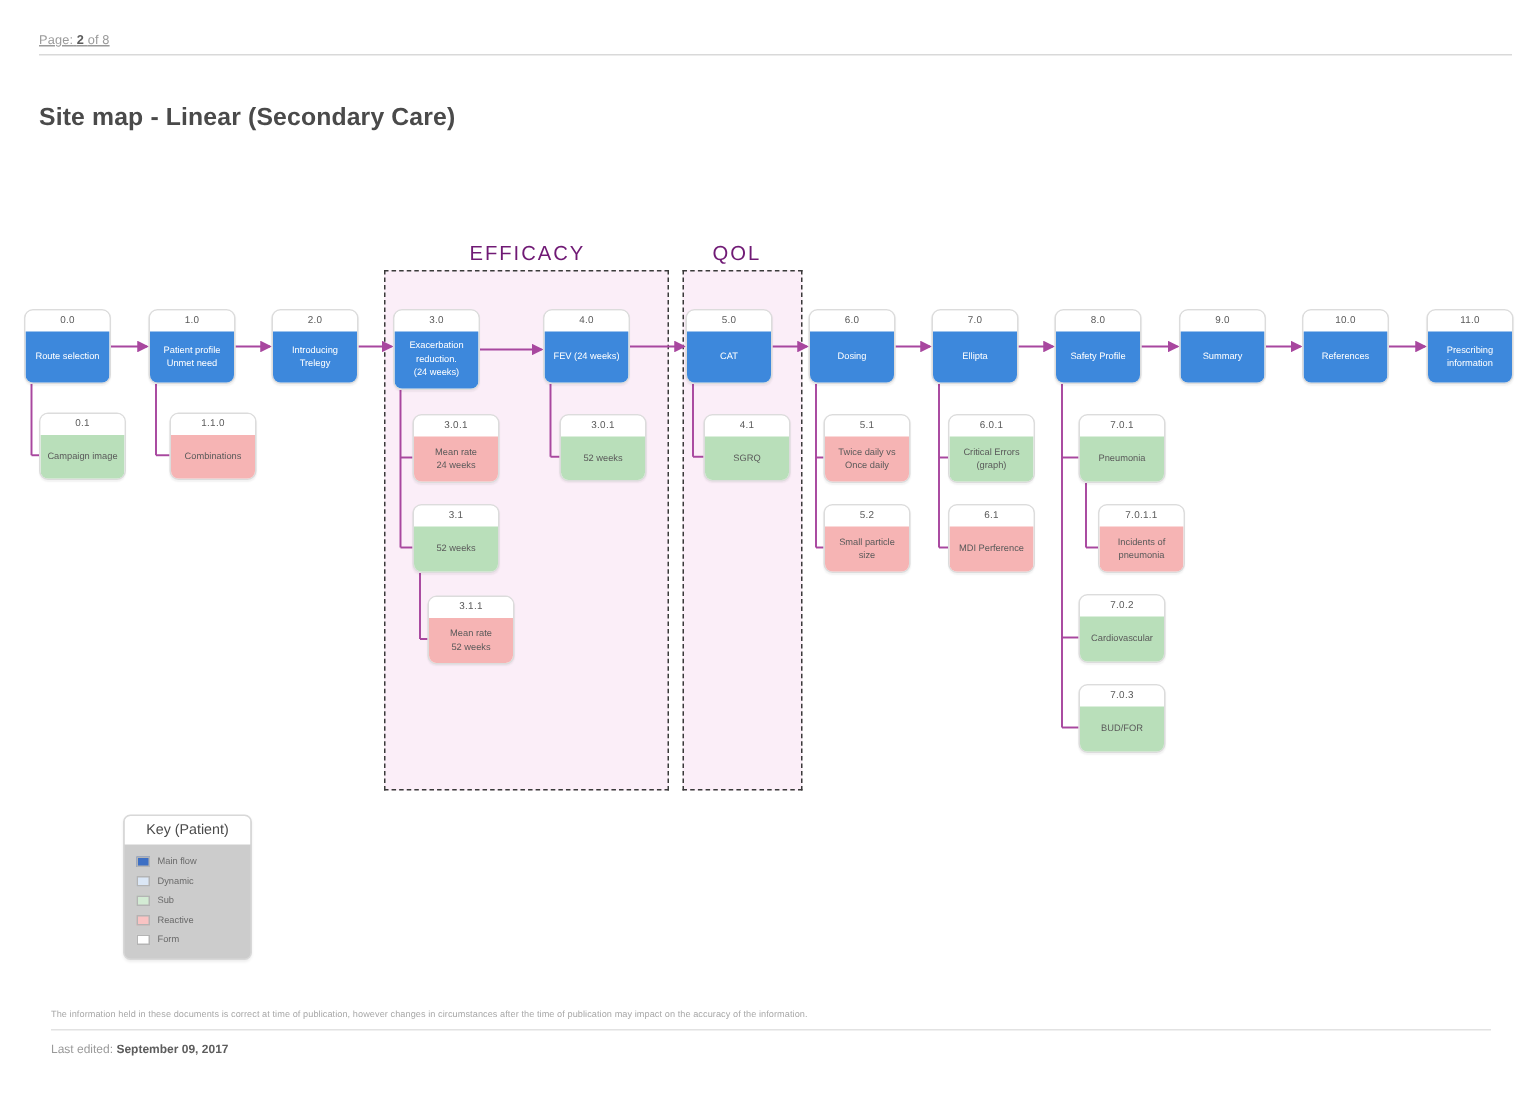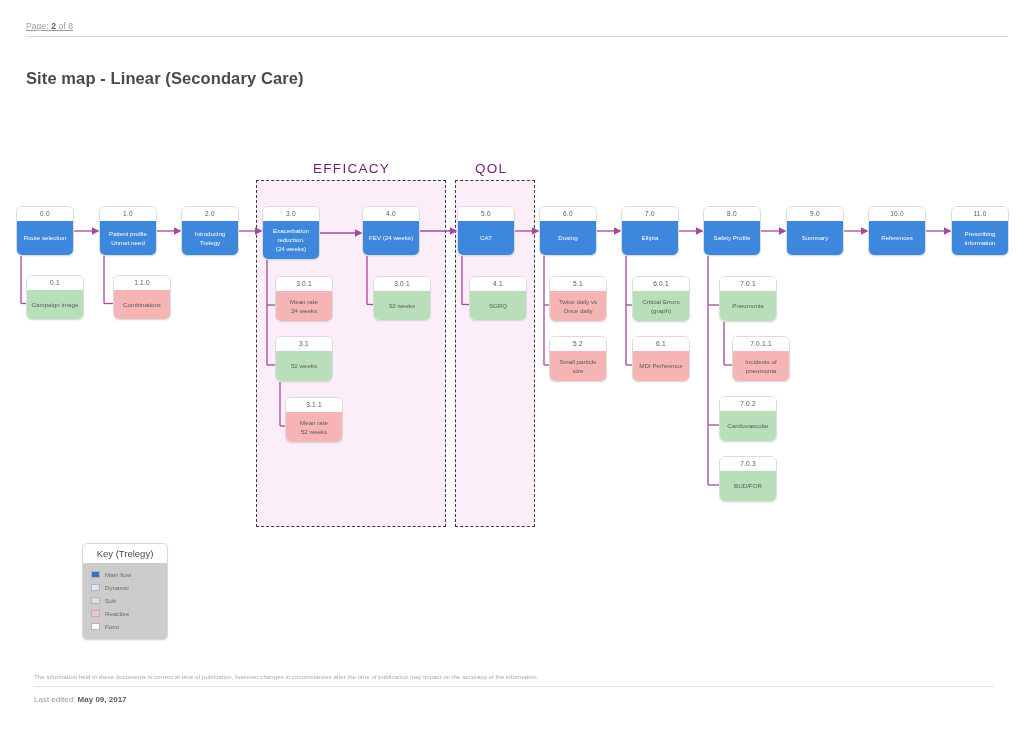--- a/index.html
+++ b/index.html
@@ -335,21 +335,21 @@
       <div class="nbody" style="height: 35px;">References</div>
     </div>
     <div class="node main" style="left: 951px; top: 206px; width: 58px; height: 50px;">
       <div class="nid">11.0</div>
       <div class="nbody" style="height: 35px;">Prescribing
 information</div>
     </div>
   </div>
 
 <div id="legend">
-  <div id="legend-title">Key (Trelegy)</div>
+  <div id="legend-title">Key (Patient)</div>
   <div id="legend-items">
       <div class="legend-row">
         <span class="legend-sw" style="background: rgb(61, 111, 196);"></span>
         <span class="legend-tx">Main flow</span>
       </div>
       <div class="legend-row">
         <span class="legend-sw" style="background: rgb(219, 231, 246);"></span>
         <span class="legend-tx">Dynamic</span>
       </div>
       <div class="legend-row">
@@ -364,14 +364,14 @@
         <span class="legend-sw" style="background: rgb(255, 255, 255);"></span>
         <span class="legend-tx">Form</span>
       </div>
     </div>
 </div>
 
 <div id="disclaimer">The information held in these documents is correct at time of publication, however changes in circumstances after the time of publication may impact on the accuracy of the information.</div>
 <div id="footer-rule"></div>
 <div id="last-edited">
   <span>Last edited:</span>
-  <b>May 09, 2017</b>
+  <b>September 09, 2017</b>
 </div>
 
 </body></html>

